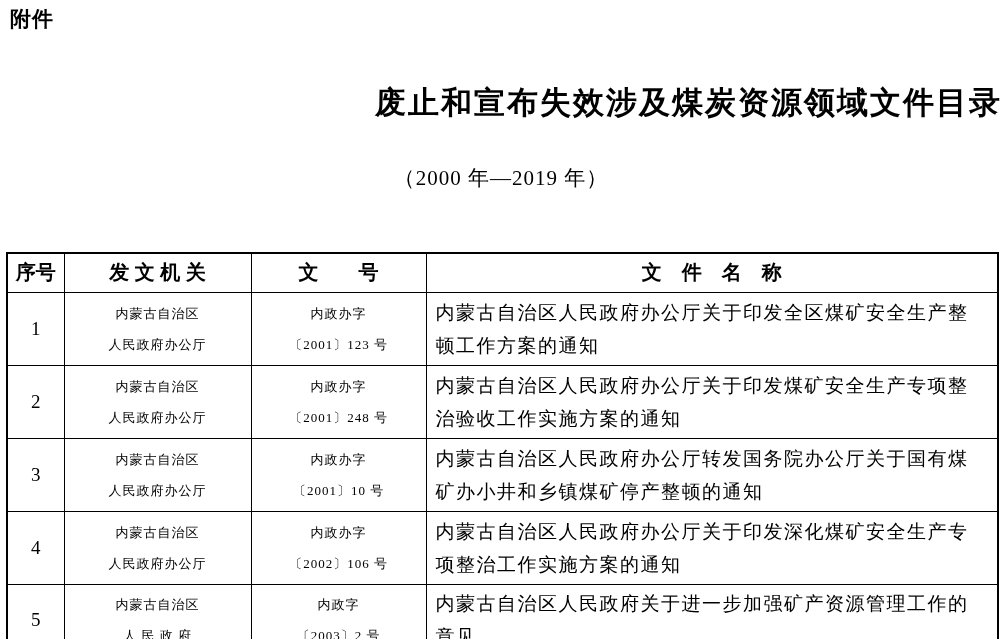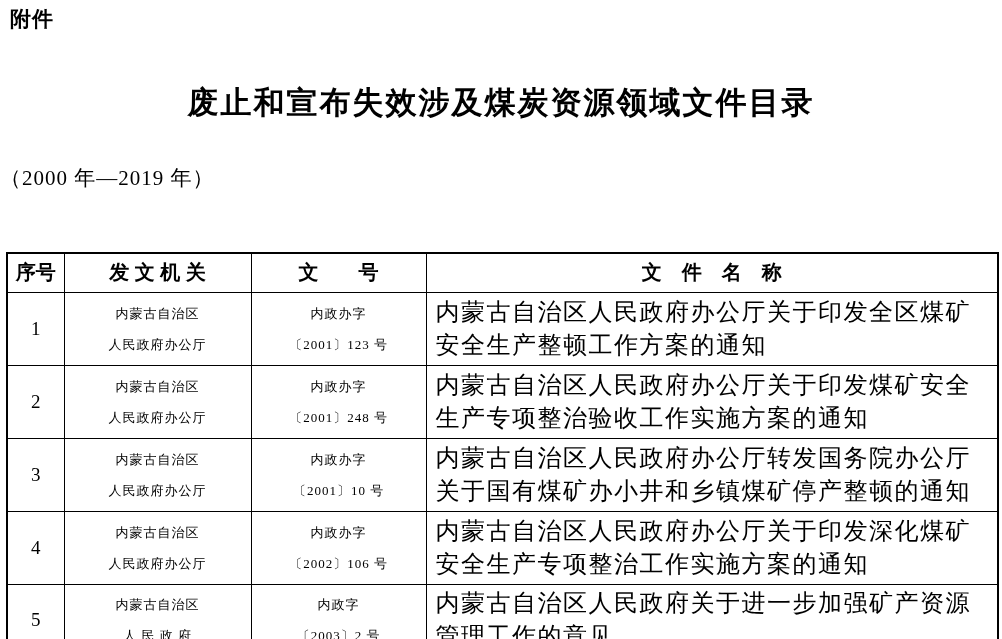--- a/index.html
+++ b/index.html
@@ -19,31 +19,32 @@
     font-weight: 600;
     font-size: 21px;
     letter-spacing: 1px;
     text-align: center;
   }
   .title {
     position: absolute;
     left: 0;
     top: 82px;
     width: 1002px;
-    text-align: center;
+    text-align: right;
     font-family: "Liberation Serif", "DejaVu Serif", serif;
     font-weight: bold;
     font-size: 31px;
     letter-spacing: 2px;
   }
   .subtitle {
     position: absolute;
     left: 0;
     top: 164px;
     width: 1002px;
+    text-align: center;
     font-family: "Liberation Serif", "DejaVu Serif", serif;
     font-size: 21px;
     letter-spacing: 1px;
   }
   table.doc-table {
     position: absolute;
     left: 6px;
     top: 228px;
     width: 991px;
     border-collapse: collapse;
@@ -71,21 +72,21 @@
     font-size: 19px;
   }
   td.cell-agency, td.cell-doc-number {
     text-align: center;
     font-size: 13px;
     line-height: 31px;
     letter-spacing: 1px;
   }
   td.cell-doc-title {
     text-align: left;
-    font-size: 24px;
+    font-size: 19px;
     line-height: 33px;
     letter-spacing: 1.5px;
     padding: 2px 22px 2px 9px;
   }
 </style>
 </head>
 <body>
 
 <div class="page">
 

